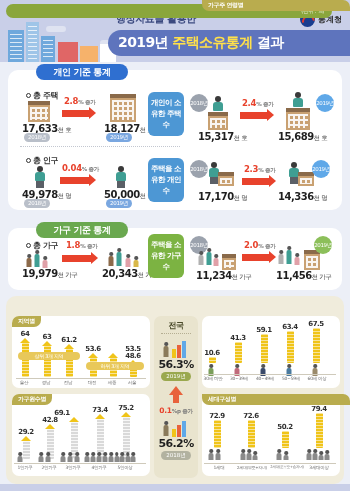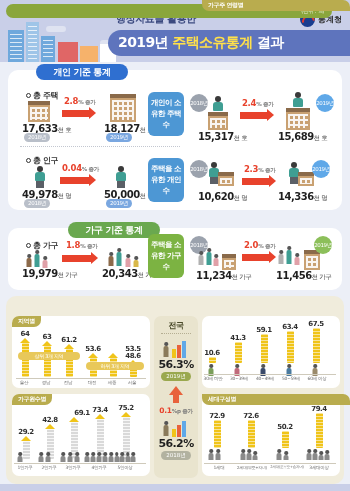--- a/index.html
+++ b/index.html
@@ -73,21 +73,21 @@
   }
   .panel-tab {
     position: absolute;
     height: 16px;
     border-radius: 8px;
     color: #fff; font-size: 9px; font-weight: bold;
     display: flex; align-items: center; justify-content: center;
     letter-spacing: -0.4px;
   }
   .tab-blue { background: #2f6fd0; }
-  .tab-green { background: #6aa84f; margin-left: 32px; }
+  .tab-green { background: #6aa84f; }
 
   .row-label {
     position: absolute; font-size: 8px; font-weight: bold;
     color: #333; letter-spacing: -0.4px; white-space: nowrap;
   }
   .row-label .bullet {
     display: inline-block; width: 5px; height: 5px;
     border: 1.5px solid #333; border-radius: 50%;
     margin-right: 2px; vertical-align: middle;
   }
@@ -432,21 +432,21 @@
     <div class="head"></div>
       <div class="torso"></div>
       <div class="legs"></div>
   </div>
   <div class="house" style="left:218px;top:172px;width:16px;height:14px;">
     <div class="roof"></div>
       <div class="body"></div>
       <div class="wins"></div>
   </div>
   <div class="big-num" style="left:198px;top:191px;">
-    <span>10,620</span><span class="unit">천 명</span>
+    <span>17,170</span><span class="unit">천 명</span>
   </div>
   <div class="pct-up" style="left:244px;top:164px;">
     <span>2.3</span><span class="sm">% 증가</span>
   </div>
   <div class="arrow" style="left:242px;top:178px;width:28px;"></div>
   <div class="person" style="left:286px;top:162px;width:16px;height:23px;">
     <div class="head"></div>
       <div class="torso"></div>
       <div class="legs"></div>
   </div>
@@ -702,21 +702,21 @@
     <div class="mini-person" style="left:0;top:0;">
         <div class="h"></div>
         <div class="b" style="height:6px;"></div>
       </div>
     <div class="mini-person" style="left:7px;top:0;">
         <div class="h"></div>
         <div class="b" style="height:6px;"></div>
       </div>
   </div>
 
-  <div class="bar-val" style="left:72px;top:409px;width:20px;">69.1</div>
+  <div class="bar-val" style="left:52px;top:409px;width:20px;">69.1</div>
   <div class="bar-cap" style="left:69px;top:417px;"></div>
   <div class="bar-col tall" style="left:70.5px;top:422px;height:37px;"></div>
   <div style="position:absolute;left:60px;top:452px;width:26px;height:10px;">
     <div class="mini-person" style="left:0;top:0;">
         <div class="h"></div>
         <div class="b" style="height:6px;"></div>
       </div>
     <div class="mini-person" style="left:7px;top:0;">
         <div class="h"></div>
         <div class="b" style="height:6px;"></div>

